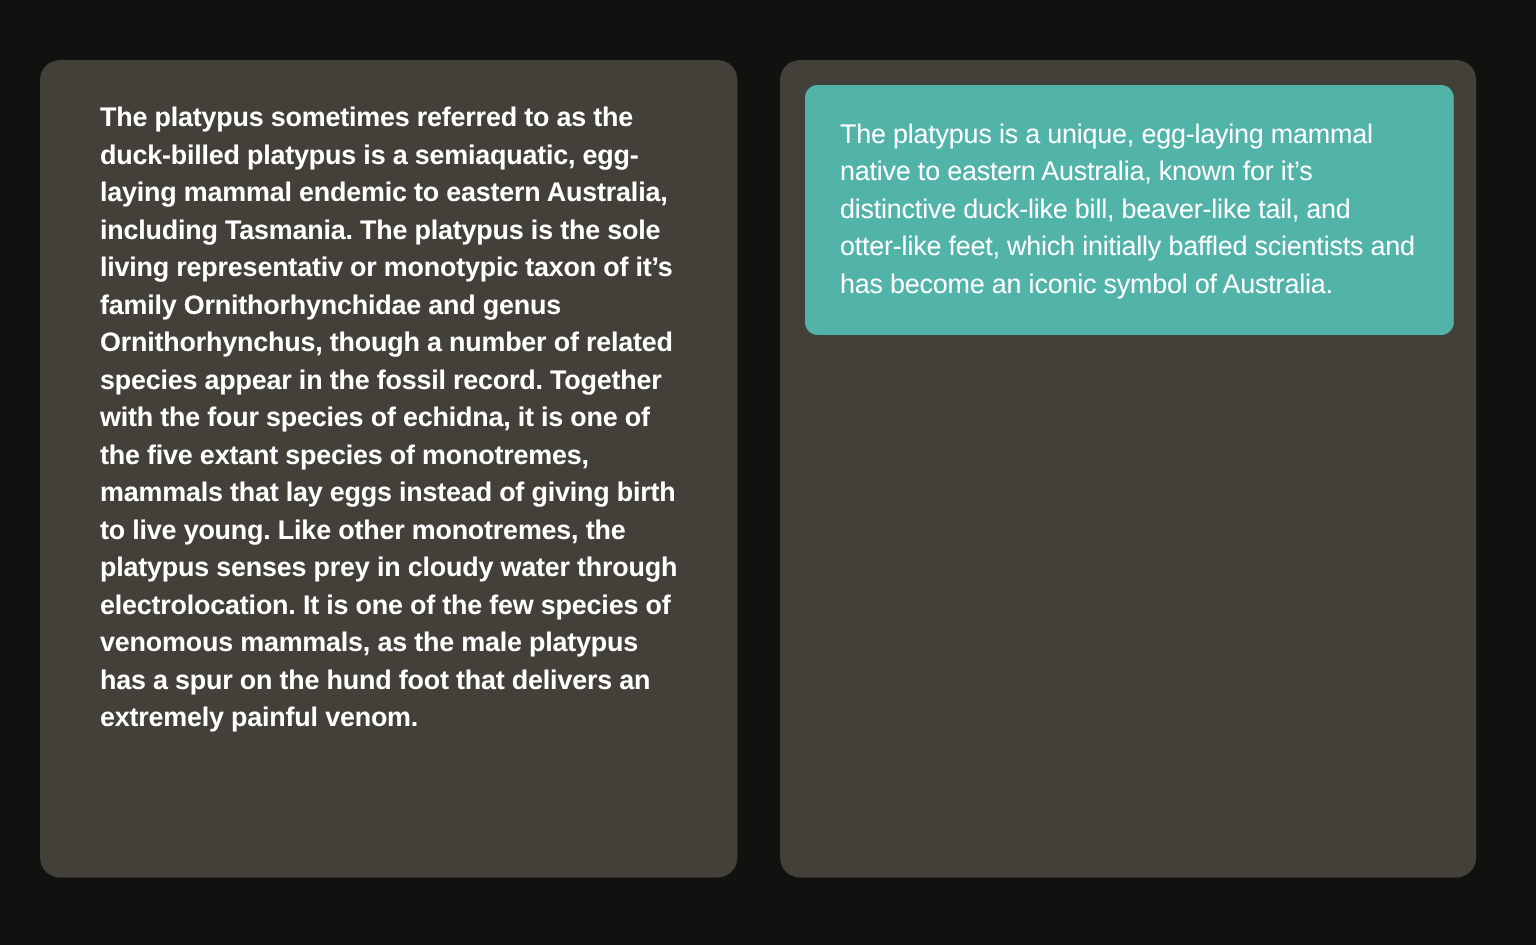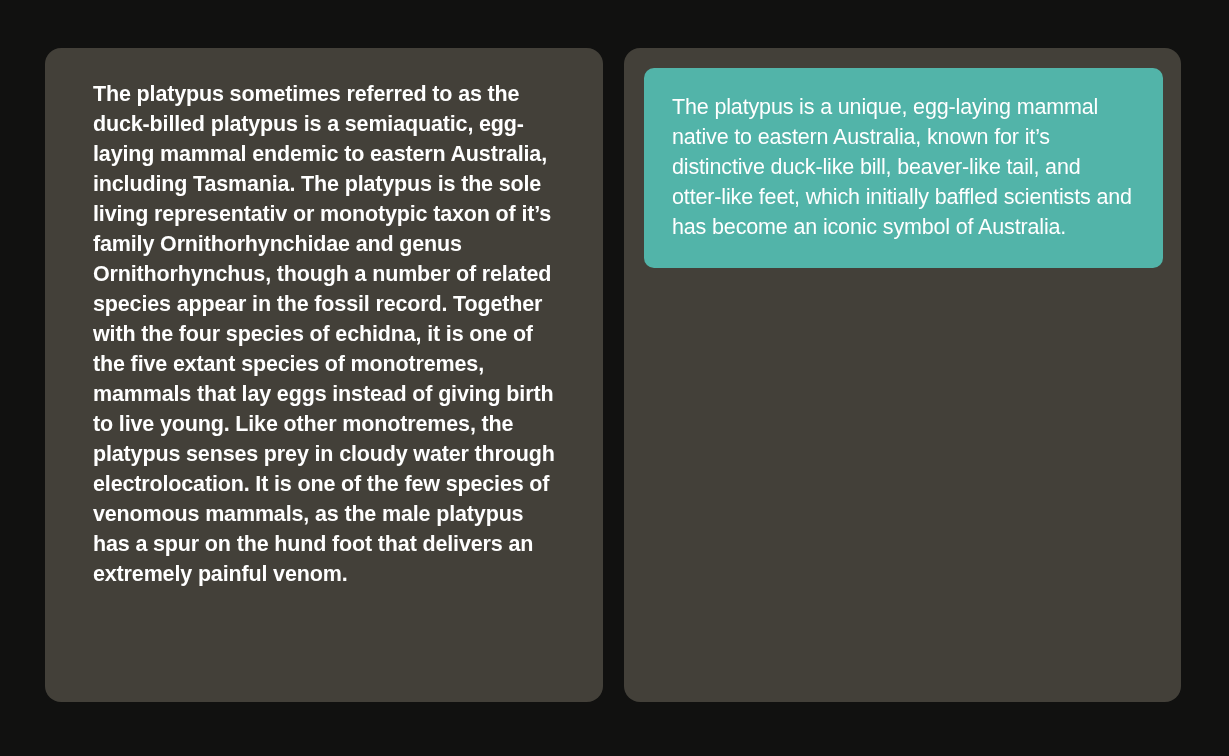--- a/index.html
+++ b/index.html
@@ -29,21 +29,21 @@
     position: absolute;
     top: 48px;
     height: 654px;
     background: #434039;
     border-radius: 16px;
     box-sizing: border-box;
     overflow: hidden;
   }
 
   .panel-left {
-    left: 45px;
+    left: 32px;
     width: 558px;
   }
 
   .panel-right {
     left: 624px;
     width: 557px;
   }
 
   
   .source-text {

